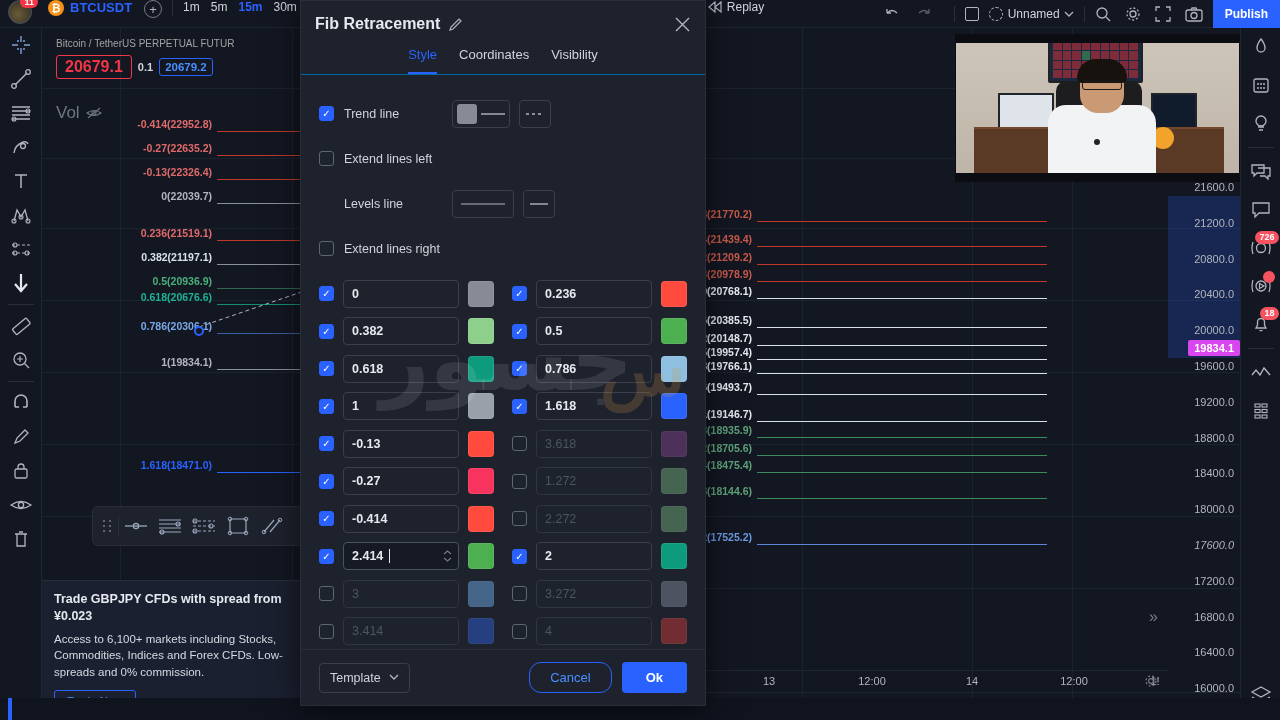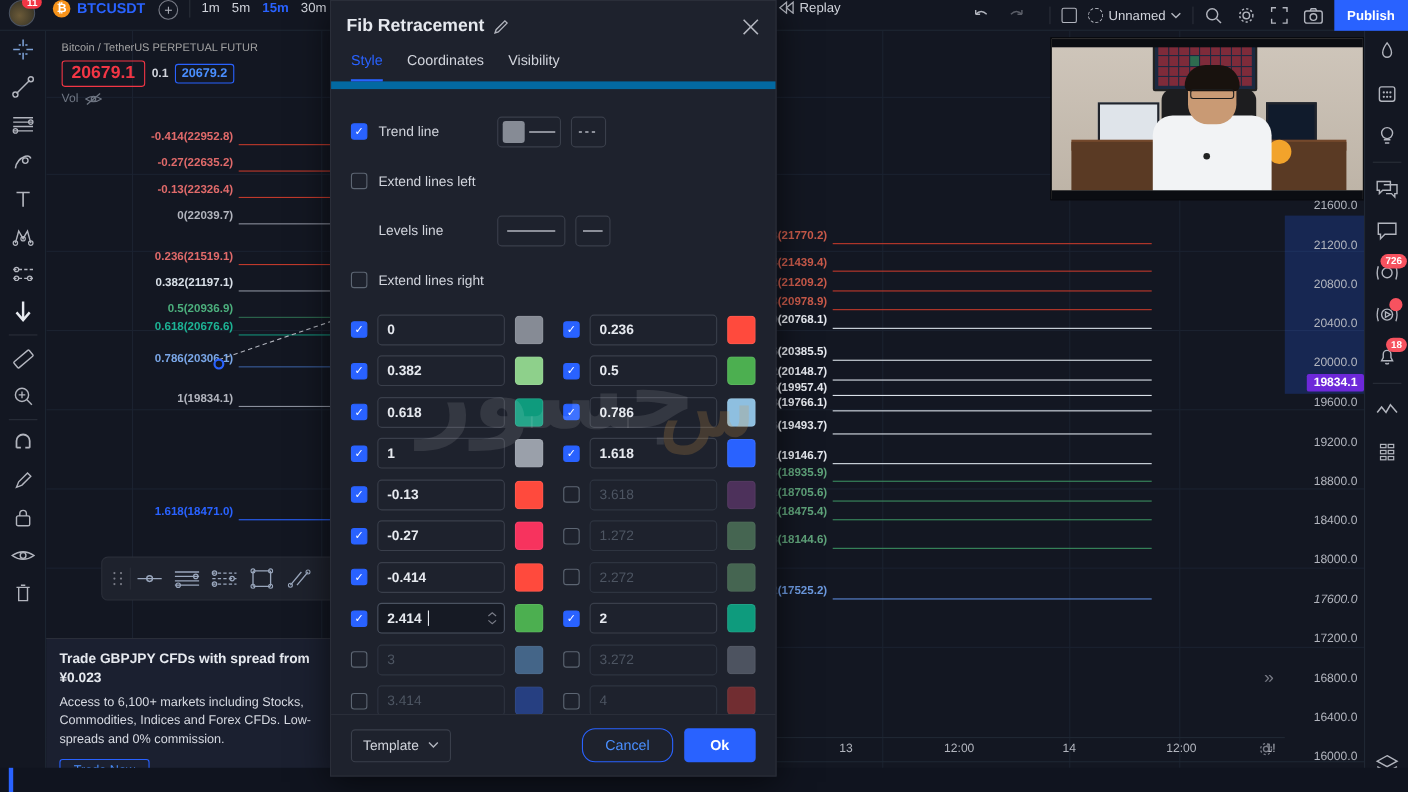--- a/index.html
+++ b/index.html
@@ -92,21 +92,21 @@
   .bidask { display: flex; align-items: center; gap: 6px; margin-top: 6px; }
   .bid {
     border: 1px solid #f23645; color: #f23645; font-size: 16px; font-weight: bold;
     border-radius: 3px; padding: 2px 8px;
   }
   .spread { font-size: 11px; color: #d1d4dc; font-weight: bold; }
   .ask {
     border: 1px solid #2962ff; color: #4a8fff; font-size: 11.5px; font-weight: bold;
     border-radius: 3px; padding: 2px 5px;
   }
-  .vol-row { display: flex; align-items: flex-start; gap: 6px; margin-top: 5px; font-size: 11px; color: #6f7683; }
+  .vol-row { display: flex; align-items: center; gap: 6px; margin-top: 24px; font-size: 17px; color: #6f7683; }
 
   .fiblabel { position: absolute; font-size: 10.5px; font-weight: bold; text-align: right; z-index: 5; white-space: nowrap; }
   .fibline { position: absolute; height: 1px; z-index: 4; }
 
   .anchor-dot {
     position: absolute; width: 10px; height: 10px; border-radius: 50%;
     border: 2px solid #2962ff; background: #131722; z-index: 7;
   }
 
   
@@ -142,21 +142,21 @@
   .wc-glasses { position: absolute; left: 126px; top: 46px; width: 40px; height: 9px; border: 1.5px solid #1b1b1b; border-radius: 3px; }
   .wc-mic { position: absolute; left: 138px; top: 104px; width: 6px; height: 6px; background: #222; border-radius: 50%; }
   .wc-ball { position: absolute; left: 196px; top: 92px; width: 22px; height: 22px; border-radius: 50%; background: #f2a32b; }
   .wc-bar-top { position: absolute; left: 0; top: 0; width: 285px; height: 8px; background: #0b0d12; }
   .wc-bar-bot { position: absolute; left: 0; bottom: 0; width: 285px; height: 8px; background: #0b0d12; }
 
   
   .priceaxis { position: absolute; right: 0; top: 0; bottom: 28px; width: 72px; z-index: 10; }
   .pa-tick { position: absolute; right: 6px; font-size: 11px; color: #b2b5be; }
   .pa-cur {
-    position: absolute; right: 0; background: #6d28d9; color: #fff;
+    position: absolute; right: 0; background: #d946ef; color: #fff;
     font-size: 11px; font-weight: bold; padding: 2px 6px; border-radius: 2px;
   }
   .pa-sel { position: absolute; right: 0; top: 168px; width: 72px; height: 162px; background: rgba(41,98,255,0.22); }
 
   .timeaxis { position: absolute; left: 0; right: 72px; bottom: 28px; height: 22px; border-top: 1px solid #1f2733; }
   .ta-tick { position: absolute; top: 4px; font-size: 11px; color: #b2b5be; transform: translateX(-50%); }
 
   .statusbar {
     position: absolute; left: 0; right: 0; bottom: 0; height: 28px;
     border-top: 1px solid #1f2733; display: flex; align-items: center;
@@ -186,21 +186,21 @@
   
   .dialog {
     position: absolute; left: 300px; top: 0; width: 406px; height: 706px;
     background: #1e222d; border: 1px solid #2a2e39;
     box-shadow: 0 6px 30px rgba(0,0,0,0.6);
     z-index: 40; display: flex; flex-direction: column;
   }
   .dlg-head { height: 46px; display: flex; align-items: center; padding: 0 14px; }
   .dlg-title { font-size: 16px; font-weight: bold; color: #e6e9ef; }
   .dlg-close { margin-left: auto; color: #b2b5be; font-size: 17px; line-height: 1; }
-  .dlg-tabs { display: flex; gap: 22px; padding: 0 18px; border-bottom: 7px solid #0369a1; }
+  .dlg-tabs { display: flex; gap: 22px; padding: 0 18px; border-bottom: 1px solid #0369a1; justify-content: center; }
   .dlg-tab { font-size: 13px; color: #d1d4dc; padding-bottom: 10px; }
   .dlg-tab.active { color: #2962ff; border-bottom: 2px solid #2962ff; }
   .dlg-body { flex: 1; padding: 16px 18px 0 18px; overflow: hidden; }
   .dlg-foot {
     height: 56px; display: flex; align-items: center; padding: 0 18px;
     border-top: 1px solid #2a2e39; gap: 10px;
   }
   .tmpl-btn {
     display: flex; align-items: center; gap: 8px; font-size: 12.5px; color: #d1d4dc;
     border: 1px solid #3a3f4b; border-radius: 4px; padding: 7px 10px;

